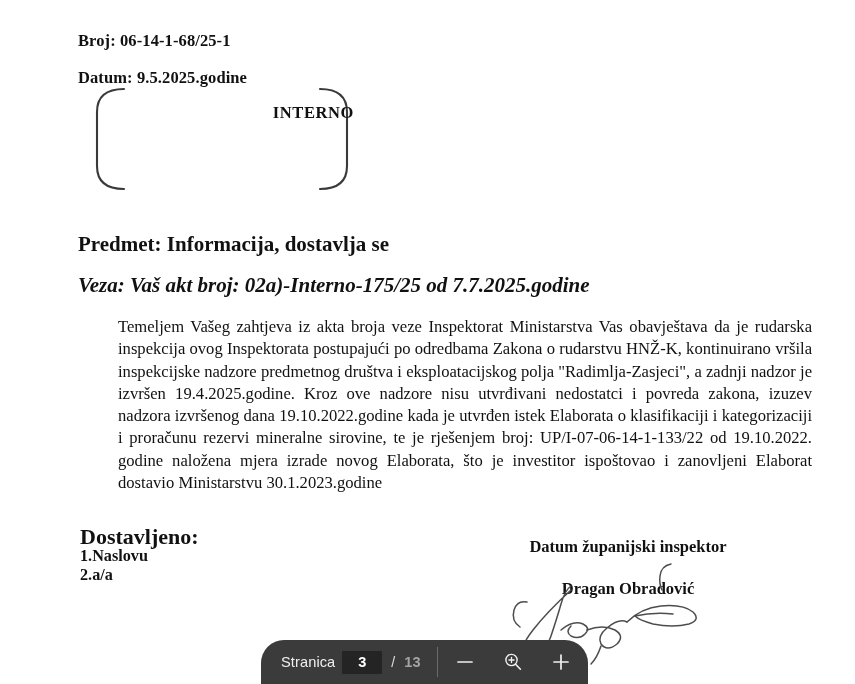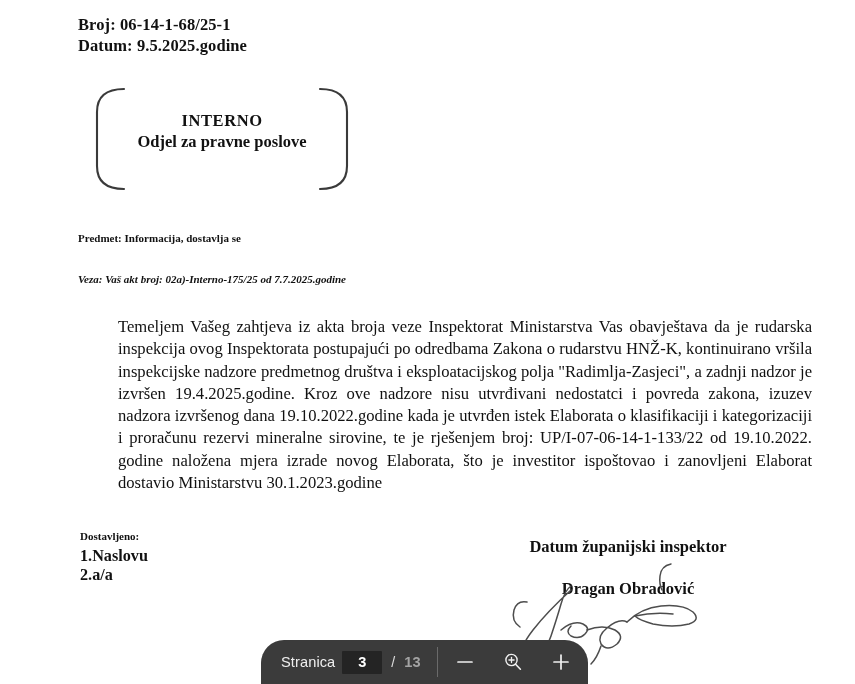--- a/index.html
+++ b/index.html
@@ -37,62 +37,63 @@
     position: absolute;
     left: 0;
     top: 14px;
   }
   #doc-header .hdr-line {
     font-weight: bold;
     font-size: 16.5px;
     line-height: 21px;
     letter-spacing: 0.1px;
     white-space: nowrap;
+    margin-top: 16px;
   }
 
   
   #interno-box {
     position: absolute;
     left: 12px;
     top: 86px;
     width: 264px;
     height: 106px;
   }
   #interno-box .bracket-svg {
     position: absolute;
     left: 0;
     top: 0;
     width: 264px;
     height: 106px;
   }
   #interno-box .stamp-text {
     position: absolute;
     left: 0;
-    top: 24px;
+    top: 16px;
     width: 264px;
-    text-align: center;
+    text-align: right;
   }
   #interno-box .stamp-title {
     font-weight: bold;
     font-size: 16.5px;
     line-height: 21px;
     letter-spacing: 0.6px;
   }
   #interno-box .stamp-sub {
     font-weight: bold;
     font-size: 16.5px;
     line-height: 21px;
   }
 
   
   #subject-line, #reference-line {
     position: absolute;
     left: 0;
     font-weight: bold;
-    font-size: 11px;
+    font-size: 21px;
     white-space: nowrap;
   }
   #subject-line { top: 232px; }
   #reference-line { top: 273px; font-style: italic; }
 
   
   #body-paragraph {
     position: absolute;
     left: 0;
     top: 316px;
@@ -108,21 +109,21 @@
   
   #delivery-block {
     position: absolute;
     left: 2px;
     top: 527px;
     font-size: 16.2px;
     line-height: 19.5px;
   }
   #delivery-block .delivery-title {
     font-weight: bold;
-    font-size: 11px;
+    font-size: 22px;
   }
   #delivery-block .delivery-item {
     font-weight: bold;
   }
 
   
   #signature-block {
     position: absolute;
     left: 400px;
     top: 537px;
@@ -255,21 +256,20 @@
 
         <path d="M 34 3 Q 7 3 7 26 L 7 80 Q 7 103 34 103" fill="none" stroke="#3a3a3a" stroke-width="2.1" stroke-linecap="round"></path>
 
         <path d="M 230 3 Q 257 3 257 26 L 257 80 Q 257 103 230 103" fill="none" stroke="#3a3a3a" stroke-width="2.1" stroke-linecap="round"></path>
 
         <path d="M 34 3 L 230 3" fill="none" stroke="url(#fadeTop)" stroke-width="1.5"></path>
         <path d="M 34 103 L 230 103" fill="none" stroke="url(#fadeBot)" stroke-width="1.5"></path>
       </svg>
       <div class="stamp-text">
         <div class="stamp-title">INTERNO</div>
-        <div class="stamp-sub">Odjel za pravne poslove</div>
       </div>
     </div>
 
     <div id="subject-line">Predmet: Informacija, dostavlja se</div>
 
     <div id="reference-line">Veza: Vaš akt broj: 02a)-Interno-175/25 od 7.7.2025.godine</div>
 
     <div id="body-paragraph">Temeljem Vašeg zahtjeva iz akta broja veze Inspektorat Ministarstva Vas obavještava da je rudarska inspekcija ovog Inspektorata postupajući po odredbama Zakona o rudarstvu HNŽ-K, kontinuirano vršila inspekcijske nadzore predmetnog društva i eksploatacijskog polja "Radimlja-Zasjeci", a zadnji nadzor je izvršen 19.4.2025.godine. Kroz ove nadzore nisu utvrđivani nedostatci i povreda zakona, izuzev nadzora izvršenog dana 19.10.2022.godine kada je utvrđen istek Elaborata o klasifikaciji i kategorizaciji i proračunu rezervi mineralne sirovine, te je rješenjem broj: UP/I-07-06-14-1-133/22 od 19.10.2022. godine naložena mjera izrade novog Elaborata, što je investitor ispoštovao i zanovljeni Elaborat dostavio Ministarstvu 30.1.2023.godine</div>
 
     <div id="delivery-block">

